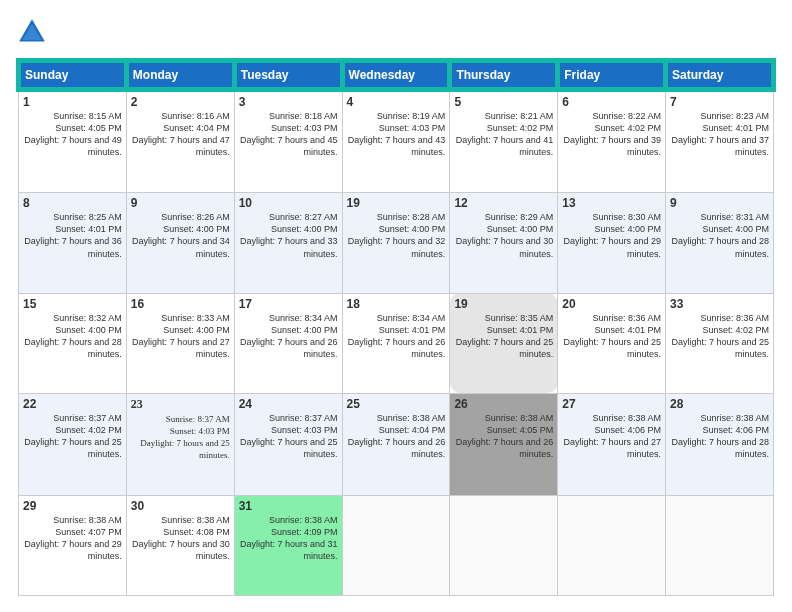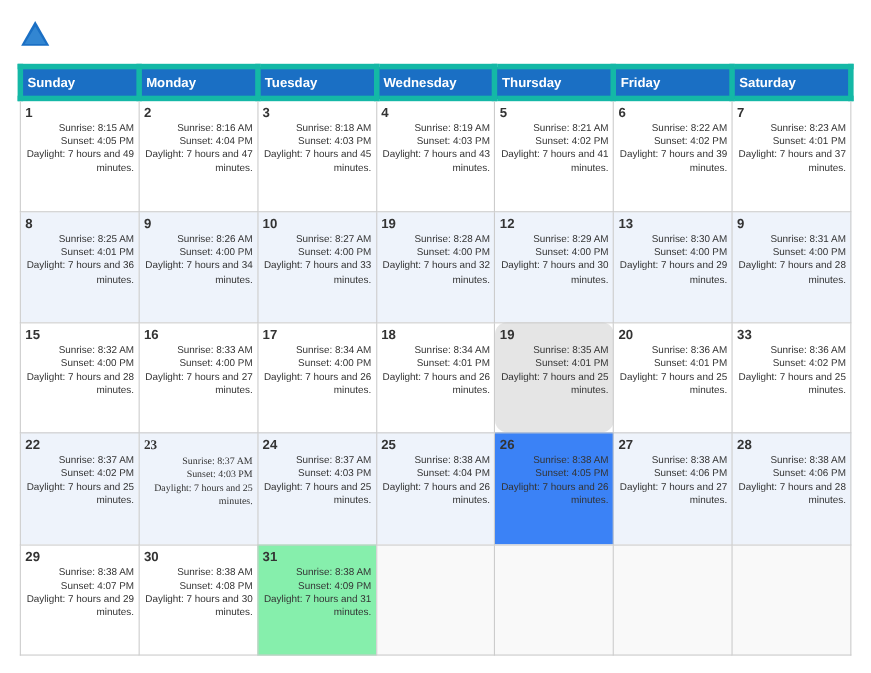--- a/index.html
+++ b/index.html
@@ -334,21 +334,21 @@
         </div>
       </td>
           <td style="background: rgb(238, 243, 251);">
         <span class="day-num">25</span>
         <div class="day-info">
           Sunrise: 8:38 AM<br>
           Sunset: 4:04 PM<br>
           Daylight: 7 hours and 26 minutes.
         </div>
       </td>
-          <td style="background: #3b82f6;">
+          <td style="background: #a3a3a3;">
         <span class="day-num">26</span>
         <div class="day-info">
           Sunrise: 8:38 AM<br>
           Sunset: 4:05 PM<br>
           Daylight: 7 hours and 26 minutes.
         </div>
       </td>
           <td style="background: rgb(238, 243, 251);">
         <span class="day-num">27</span>
         <div class="day-info">

